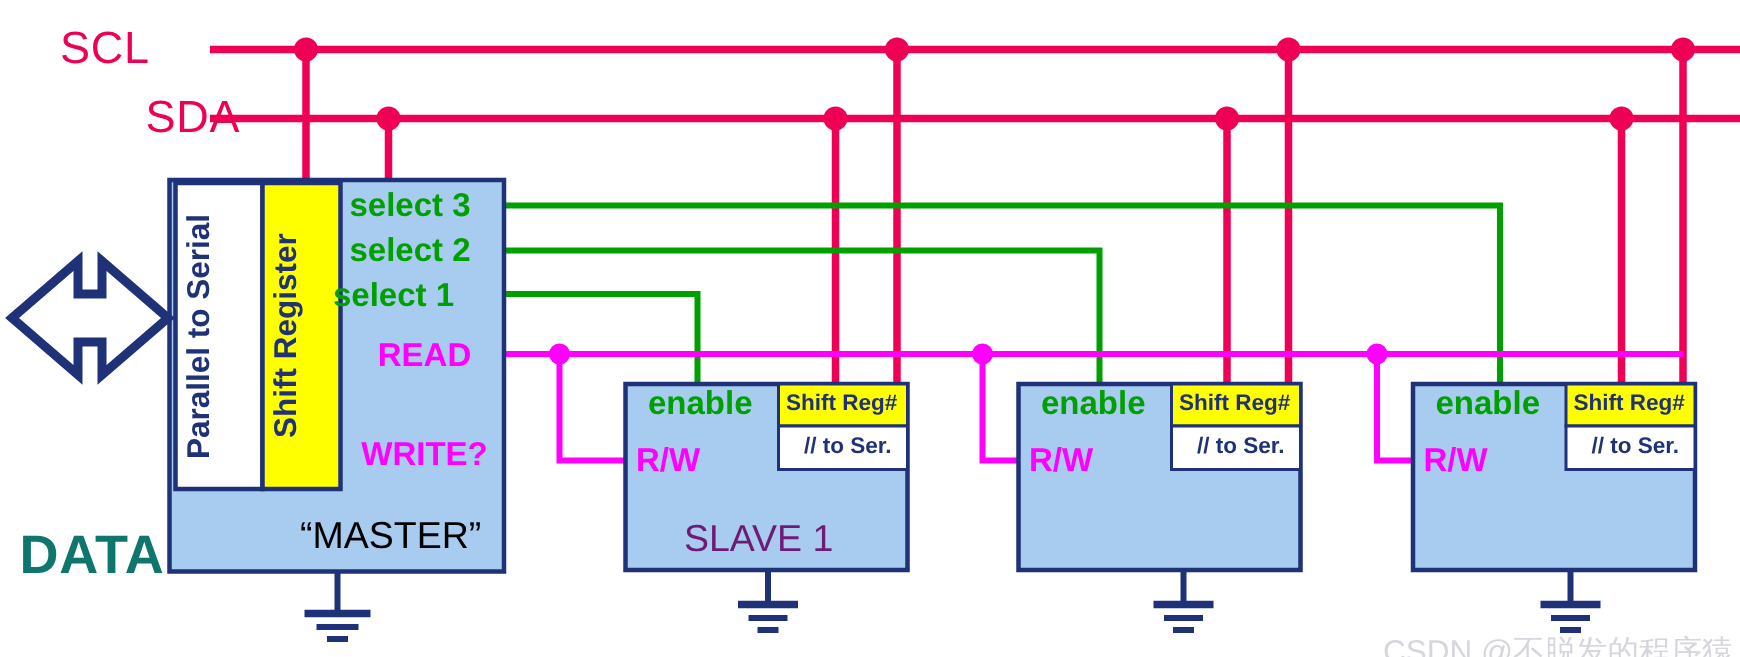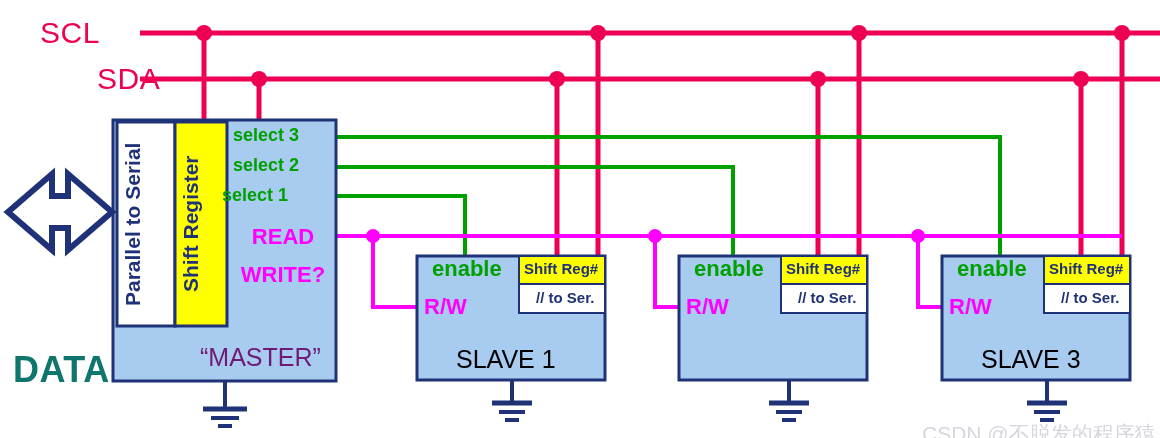--- a/index.html
+++ b/index.html
@@ -48,48 +48,48 @@
     font-weight:bold;
     writing-mode:vertical-rl;
     transform:rotate(180deg);
     white-space:nowrap;
     line-height:1;
     text-align:center;
   }
   
   .select-label{
     color:#00A000;
-    font-size:18px;
+    font-size:22px;
     font-weight:bold;
   }
   .rw-label{
     color:#FF00FF;
     font-size:22px;
     font-weight:bold;
     text-align:center;
     line-height:1.06;
   }
   .master-name{
-    color:#701a75;
+    color:#000000;
     font-size:25px;
     font-weight:400;
   }
   
   .slave-enable{
     color:#00A000;
     font-size:22px;
     font-weight:bold;
   }
   .slave-rw{
     color:#FF00FF;
     font-size:22px;
     font-weight:bold;
   }
   .slave-name{
-    color:#000000;
+    color:#701a75;
     font-size:25px;
     font-weight:400;
   }
   .reg-top{
     color:#1F3278;
     font-size:15px;
     font-weight:bold;
   }
   .reg-bot{
     color:#1F3278;
@@ -226,36 +226,35 @@
   <div class="lbl data-label" style="left:13px; top:352px;">DATA</div>
 
   <div class="vert-text" style="left:122px; top:124px; width:48px; height:200px;">Parallel to Serial</div>
   <div class="vert-text" style="left:180px; top:124px; width:42px; height:200px;">Shift Register</div>
 
   <div class="lbl select-label" style="left:233px; top:126px;">select 3</div>
   <div class="lbl select-label" style="left:233px; top:156px;">select 2</div>
   <div class="lbl select-label" style="left:222px; top:186px;">select 1</div>
 
   <div class="lbl rw-label" style="left:232px; top:225px; width:102px;">READ</div>
-  <div class="lbl rw-label" style="left:230px; top:263px; width:106px;">WRITE?</div>
+  <div class="lbl rw-label" style="left:230px; top:291px; width:106px;">WRITE?</div>
 
   <div class="lbl master-name" style="left:200px; top:345px;">“MASTER”</div>
 
   <div class="lbl slave-enable" style="left:432px; top:258px;">enable</div>
   <div class="lbl slave-rw" style="left:424px; top:296px;">R/W</div>
   <div class="lbl reg-top" style="left:524px; top:261px;">Shift Reg#</div>
   <div class="lbl reg-bot" style="left:536px; top:290px;">// to Ser.</div>
   <div class="lbl slave-name" style="left:456px; top:347px;">SLAVE 1</div>
 
   <div class="lbl slave-enable" style="left:694px; top:258px;">enable</div>
   <div class="lbl slave-rw" style="left:686px; top:296px;">R/W</div>
   <div class="lbl reg-top" style="left:786px; top:261px;">Shift Reg#</div>
   <div class="lbl reg-bot" style="left:798px; top:290px;">// to Ser.</div>
 
   <div class="lbl slave-enable" style="left:957px; top:258px;">enable</div>
   <div class="lbl slave-rw" style="left:949px; top:296px;">R/W</div>
   <div class="lbl reg-top" style="left:1049px; top:261px;">Shift Reg#</div>
   <div class="lbl reg-bot" style="left:1061px; top:290px;">// to Ser.</div>
-  <div class="lbl slave-name" style="left:981px; top:347px;">SLAVE 3</div>
 
   <div class="watermark" style="left:922px; top:399px;">CSDN @不脱发的程序猿</div>
 
 </div>
 
 </body></html>

